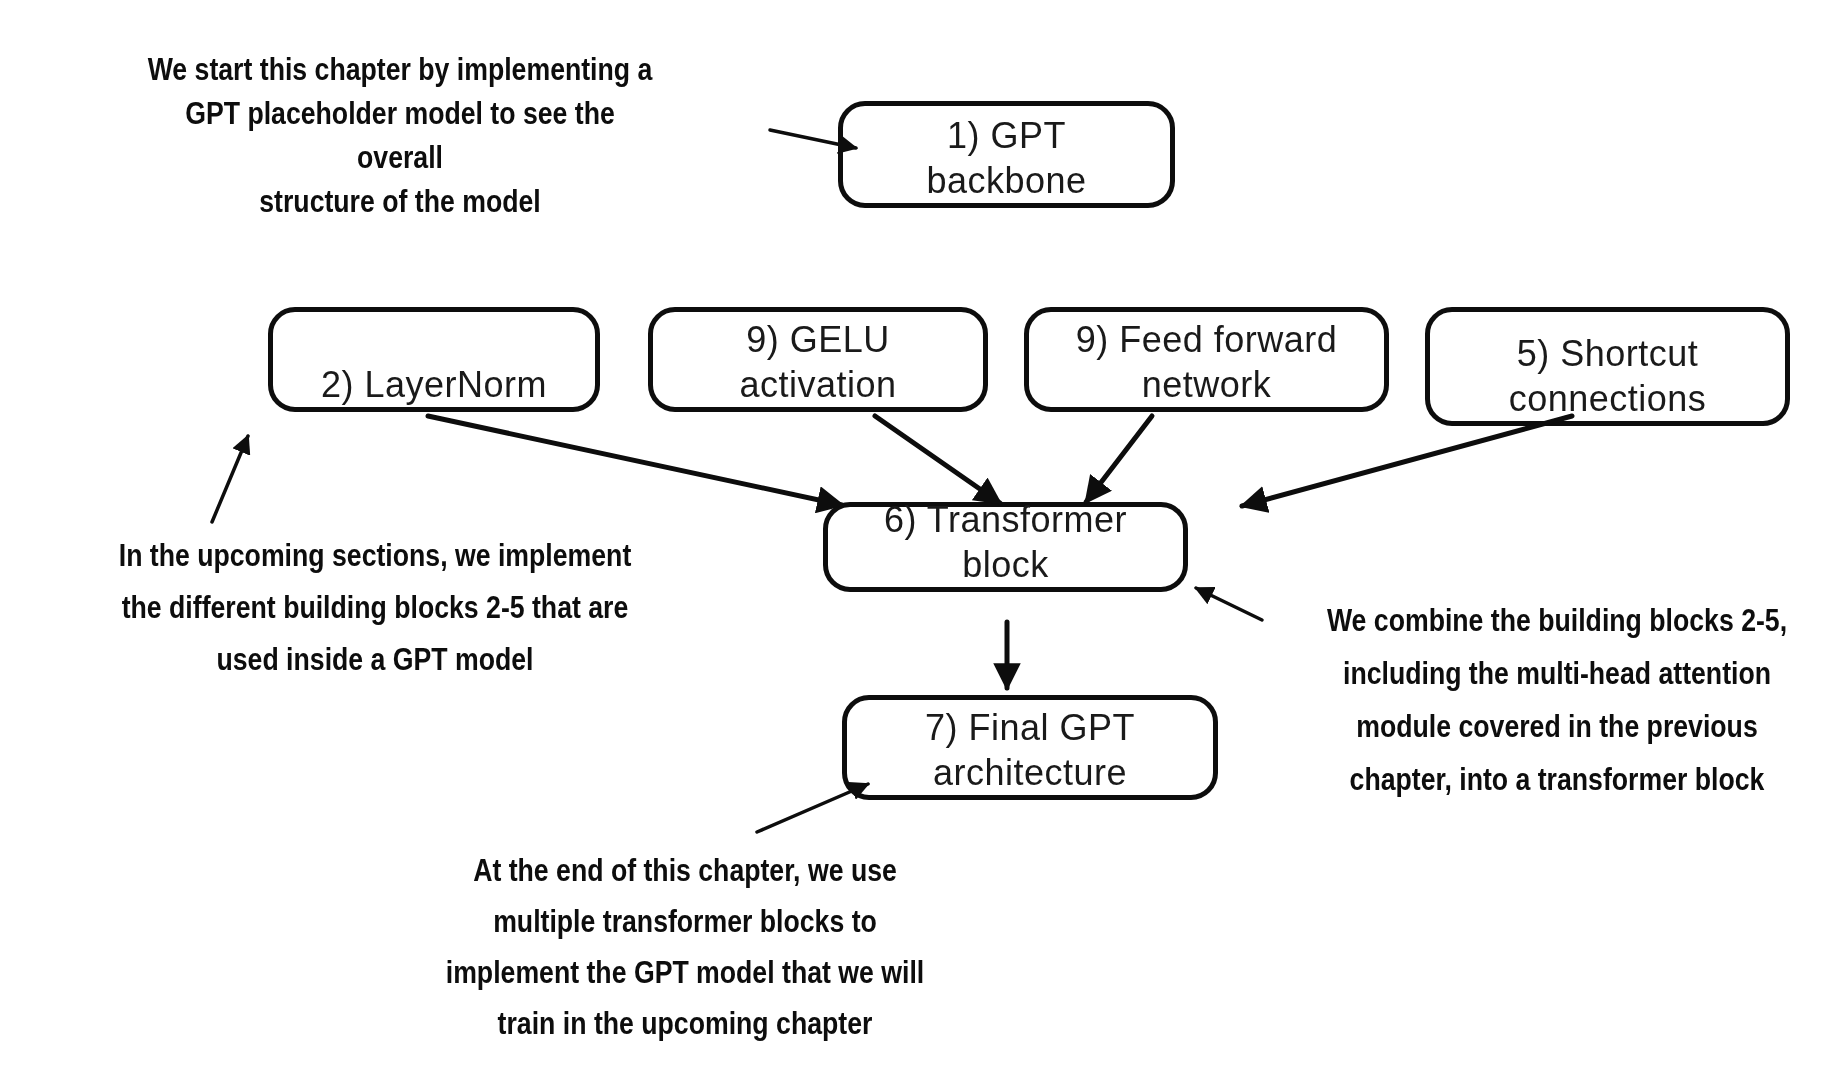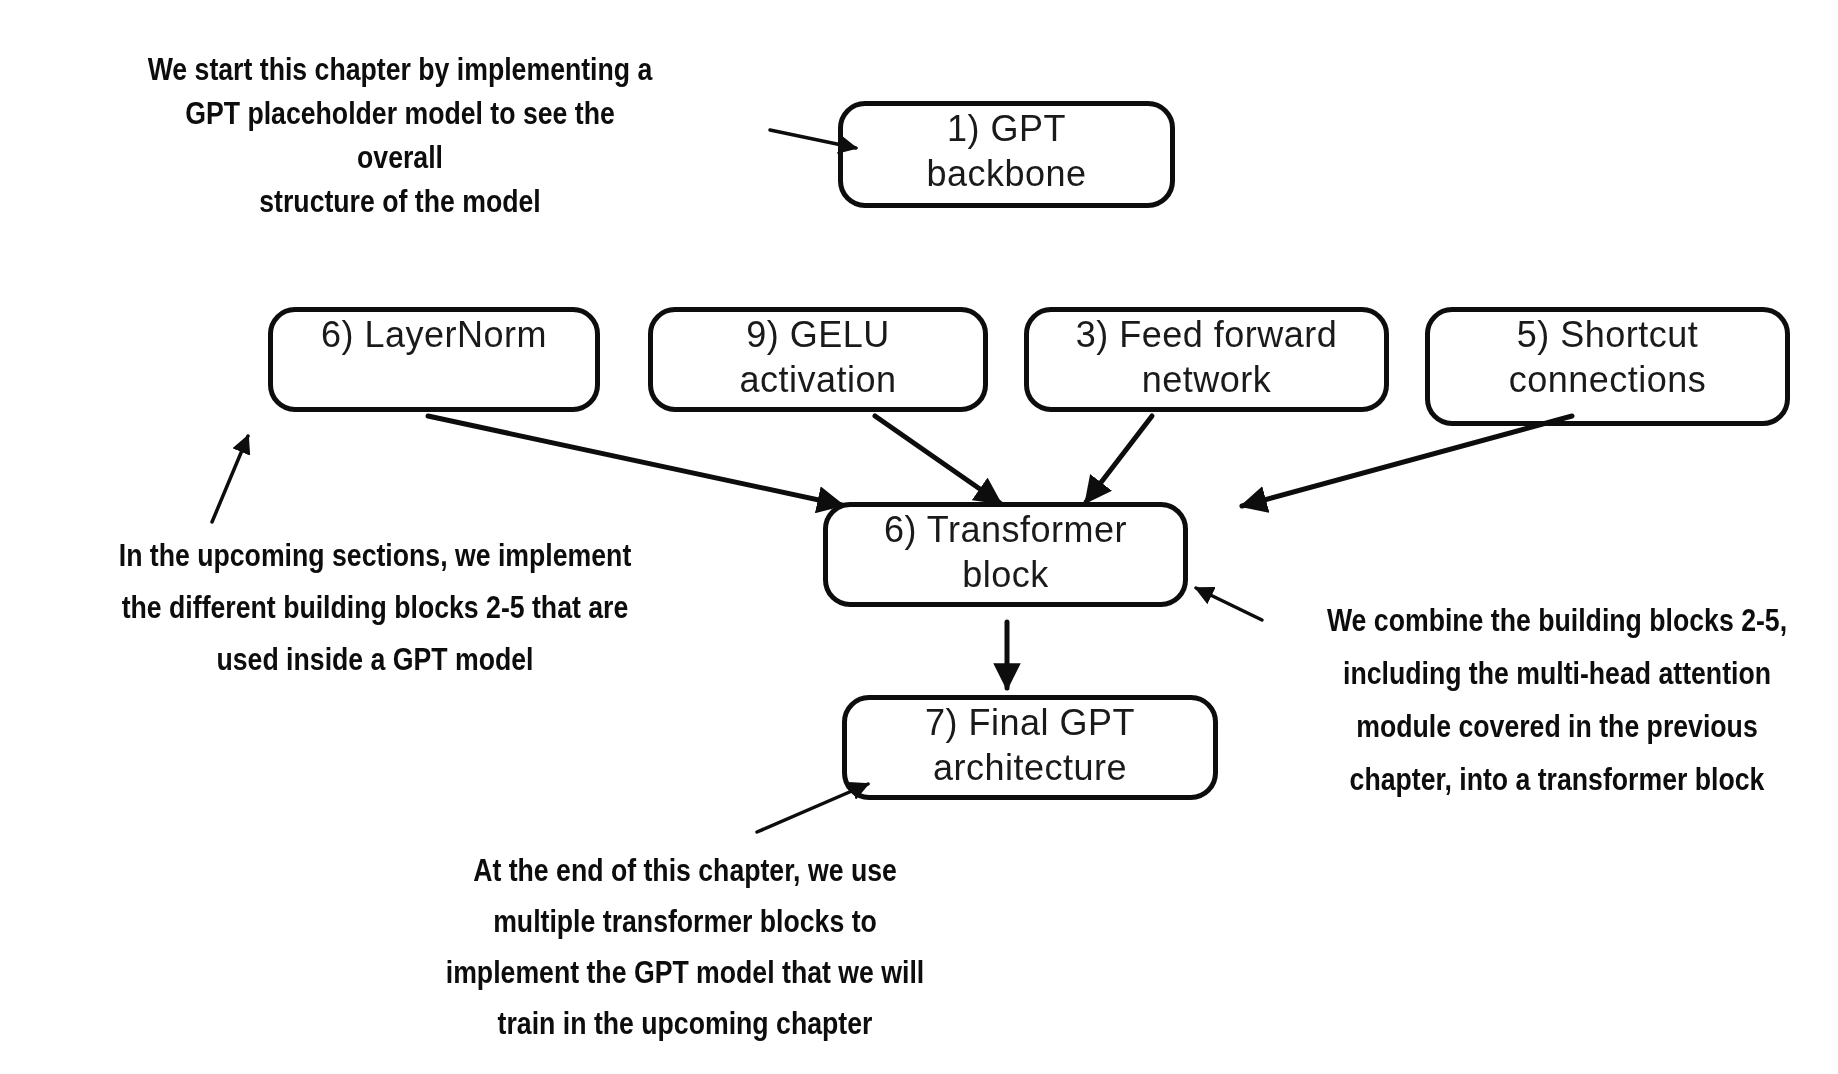--- a/index.html
+++ b/index.html
@@ -13,21 +13,21 @@
   .arrow-layer{
     position:absolute;left:0;top:0;width:1838px;height:1074px;
     pointer-events:none;z-index:5;
   }
   .node{
     position:absolute;
     box-sizing:border-box;
     border:5px solid #0d0d0d;
     border-radius:27px;
     background:#ffffff;
-    display:flex;align-items:flex-start;justify-content:center;
+    display:flex;align-items:flex-end;justify-content:center;
     z-index:2;
   }
   .node-label{
     font-size:36px;
     line-height:45px;
     color:#1a1a1a;
     text-align:center;
     white-space:pre-line;
     letter-spacing:0.5px;
   }
@@ -67,39 +67,39 @@
     <line x1="1262" y1="620" x2="1196" y2="588" stroke="#0d0d0d" stroke-width="3.5" stroke-linecap="round" marker-end="url(#ah)"></line>
     <line x1="757" y1="832" x2="868" y2="784" stroke="#0d0d0d" stroke-width="3.5" stroke-linecap="round" marker-end="url(#ah)"></line>
   </svg>
 
   <div class="node" style="left:838px;top:101px;width:337px;height:107px">
     <span class="node-label">1) GPT
 backbone</span>
   </div>
 
   <div class="node" style="left:268px;top:307px;width:332px;height:105px">
-    <span class="node-label">6) LayerNorm</span>
+    <span class="node-label">2) LayerNorm</span>
   </div>
 
   <div class="node" style="left:648px;top:307px;width:340px;height:105px">
     <span class="node-label">9) GELU
 activation</span>
   </div>
 
   <div class="node" style="left:1024px;top:307px;width:365px;height:105px">
-    <span class="node-label">3) Feed forward
+    <span class="node-label">9) Feed forward
 network</span>
   </div>
 
   <div class="node" style="left:1425px;top:307px;width:365px;height:119px">
     <span class="node-label">5) Shortcut
 connections</span>
   </div>
 
-  <div class="node" style="left:823px;top:502px;width:365px;height:105px">
+  <div class="node" style="left:823px;top:502px;width:365px;height:90px">
     <span class="node-label">6) Transformer
 block</span>
   </div>
 
   <div class="node" style="left:842px;top:695px;width:376px;height:105px">
     <span class="node-label">7) Final GPT
 architecture</span>
   </div>
 
   <div class="note note-intro">We start this chapter by implementing a

